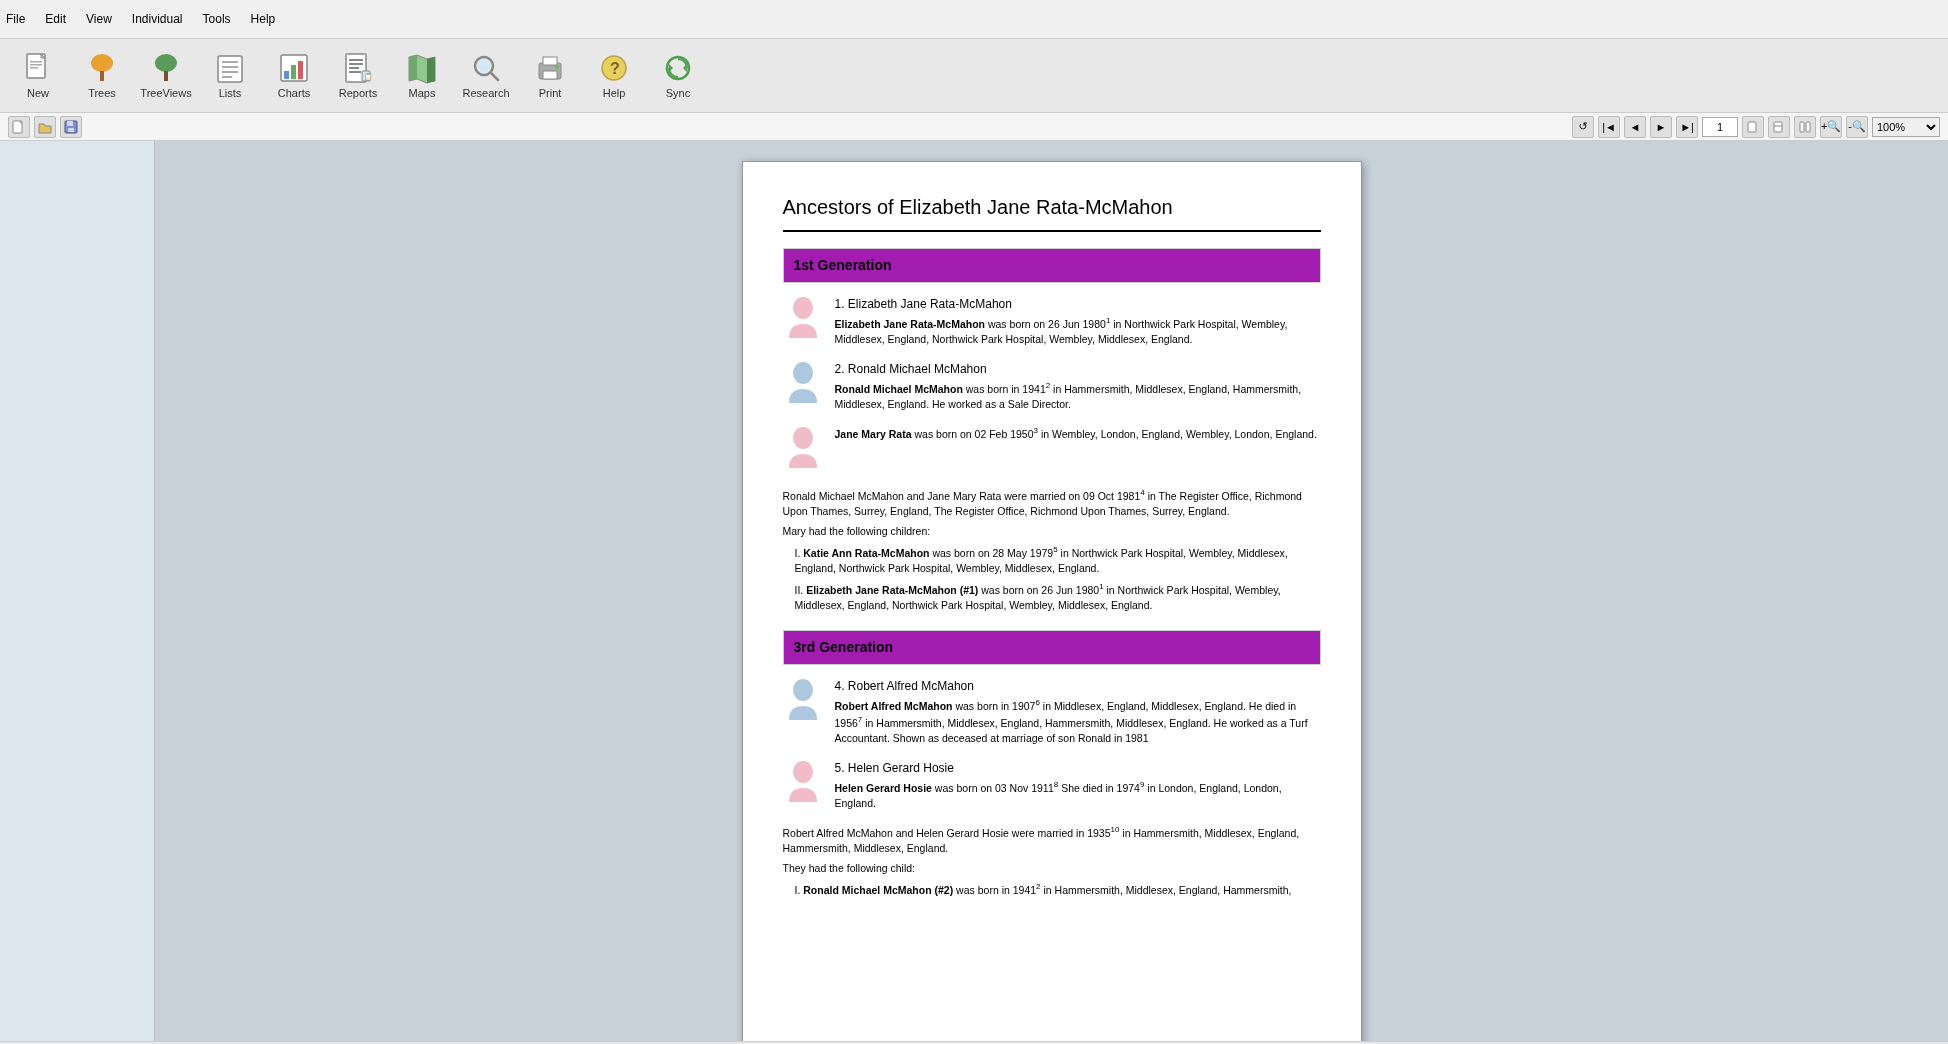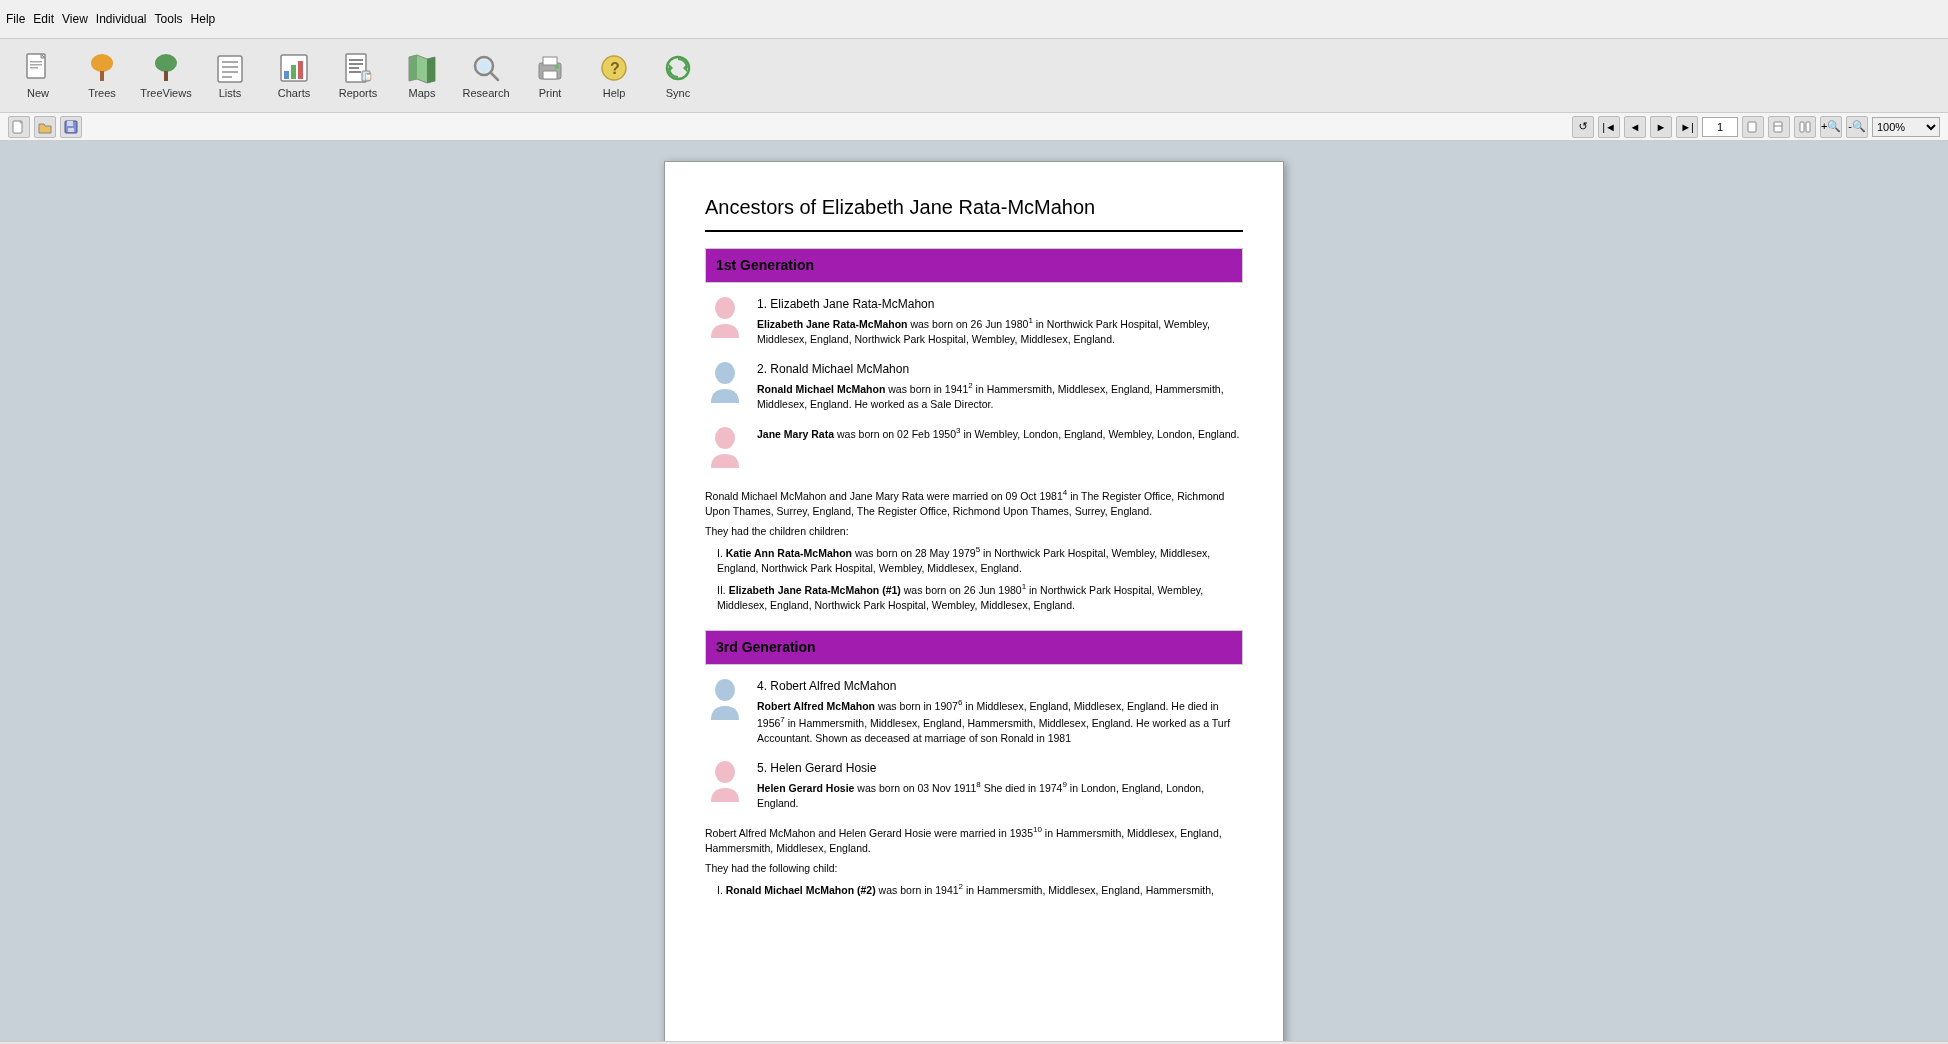--- a/index.html
+++ b/index.html
@@ -5,21 +5,21 @@
     * { box-sizing: border-box; margin: 0; padding: 0; }
     body { font-family: Arial, sans-serif; font-size: 12px; background: #d0d8e0; height: 1044px; overflow: hidden; }
 
     
     .menu-bar {
       background: #f0f0f0;
       border-bottom: 1px solid #ccc;
       padding: 19px 6px;
       display: flex;
       align-items: center;
-      gap: 8px;
+      gap: 20px;
       height: 24px;
       font-size: 12px;
     }
     .menu-item { cursor: pointer; color: #000; }
 
     
     .toolbar {
       background: #e8e8e8;
       border-bottom: 1px solid #ccc;
       display: flex;
@@ -92,21 +92,20 @@
       width: 68px;
       height: 20px;
       font-size: 11px;
       border: 1px solid #aaa;
     }
 
     
     .main-layout {
       display: flex;
       height: calc(1044px - 20px - 74px - 28px - 22px);
-      flex-direction: column;
     }
 
     
     .sidebar {
       width: 155px;
       background: #dde5ed;
       border-right: 1px solid #bbb;
       flex-shrink: 0;
     }
 
@@ -445,21 +444,21 @@
         </div>
         <div class="person-text">
           <div class="person-desc">
             <strong>Jane Mary Rata</strong><span> was born on 02 Feb 1950</span><sup>3</sup><span> in Wembley, London, England, Wembley, London, England.</span>
           </div>
         </div>
       </div>
       <div class="marriage-text">
         <span>Ronald Michael McMahon and Jane Mary Rata were married on 09 Oct 1981</span><sup>4</sup><span> in The Register Office, Richmond Upon Thames, Surrey, England, The Register Office, Richmond Upon Thames, Surrey, England.</span>
       </div>
-      <div class="marriage-text">They had the children children:</div>
+      <div class="marriage-text">Mary had the following children:</div>
       <div class="children-list">
         <div class="child-item">
           <span>I.</span>
           <strong>Katie Ann Rata-McMahon</strong><span> was born on 28 May 1979</span><sup>5</sup><span> in Northwick Park Hospital, Wembley, Middlesex, England, Northwick Park Hospital, Wembley, Middlesex, England.</span>
         </div>
         <div class="child-item">
           <span>II.</span>
           <strong>Elizabeth Jane Rata-McMahon (#1)</strong><span> was born on 26 Jun 1980</span><sup>1</sup><span> in Northwick Park Hospital, Wembley, Middlesex, England, Northwick Park Hospital, Wembley, Middlesex, England.</span>
         </div>
       </div>

